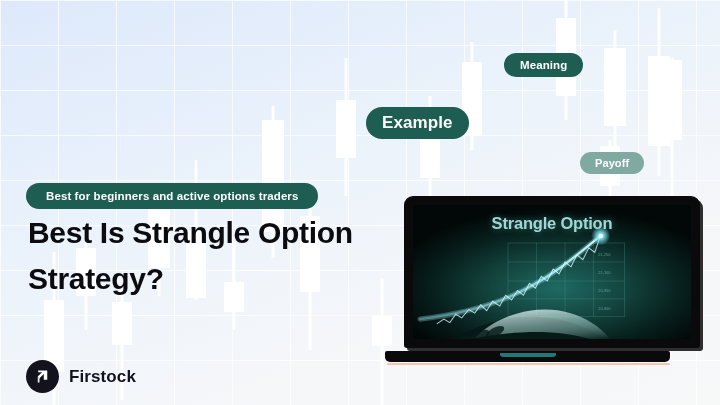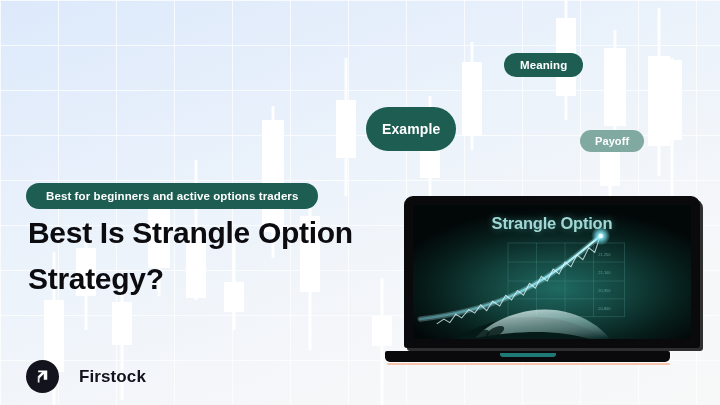--- a/index.html
+++ b/index.html
@@ -59,24 +59,24 @@
     display: inline-flex;
     align-items: center;
     justify-content: center;
     border-radius: 999px;
     color: #ffffff;
     font-weight: 700;
     letter-spacing: 0.1px;
     white-space: nowrap;
   }
   .pill-dark { background: #1d5d52; margin-top: 8px; }
-  .pill-muted { background: #80a9a1; }
+  .pill-muted { background: #80a9a1; margin-top: 22px; }
 
   #pill-meaning { left: 504px; top: 45px; padding: 6px 16px; font-size: 11.5px; }
-  #pill-example { left: 366px; top: 99px; padding: 14px 16px; font-size: 14px; }
+  #pill-example { left: 366px; top: 99px; padding: 6px 16px; font-size: 17px; }
   #pill-payoff  { left: 580px; top: 130px; padding: 5px 15px; font-size: 11px; }
   #pill-tagline {
     left: 26px; top: 175px;
     padding: 7px 20px;
     font-size: 11.5px;
     font-weight: 700;
   }
 
   
   #headline {
@@ -92,21 +92,21 @@
     color: #0c0c10;
   }
 
   
   #logo {
     position: absolute;
     left: 26px;
     top: 360px;
     display: flex;
     align-items: center;
-    gap: 20px;
+    gap: 10px;
   }
   #logo-mark {
     width: 33px;
     height: 33px;
     border-radius: 50%;
     background: #12131c;
     display: flex;
     align-items: center;
     justify-content: center;
   }

